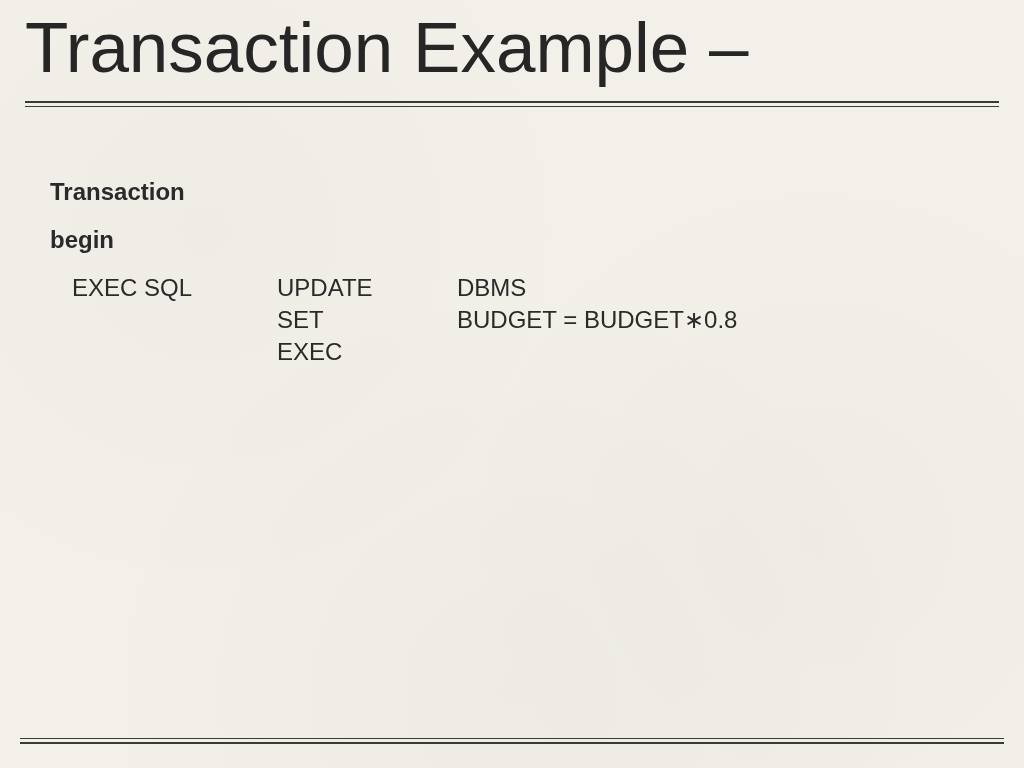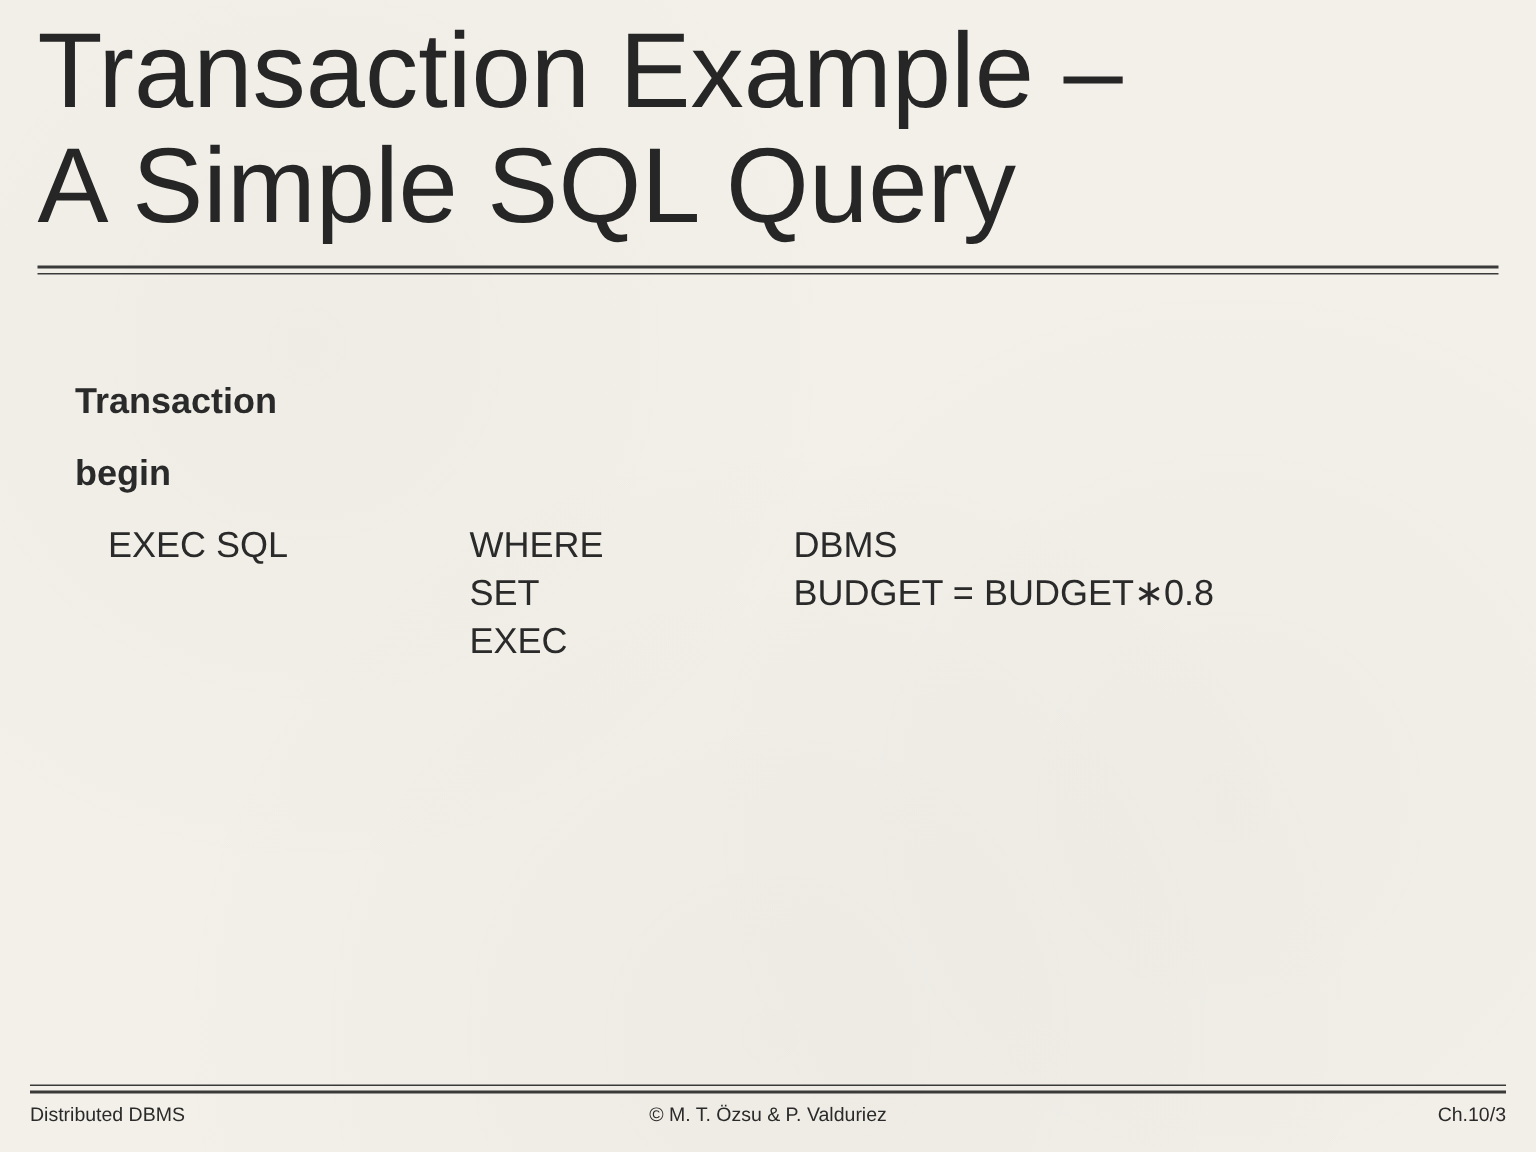--- a/index.html
+++ b/index.html
@@ -51,21 +51,20 @@
     justify-content: space-between;
   }
   .bold {
     font-weight: bold;
   }
   .sql-block {
     display: flex;
     padding-left: 22px;
     margin-top: 18px;
     margin-bottom: 26px;
-    gap: 36px;
   }
   .col {
     display: flex;
     flex-direction: column;
   }
   .col-exec   { width: 205px; }
   .col-kw     { width: 180px; }
   .col-args   { }
   .cell {
     height: 32px;
@@ -104,52 +103,46 @@
     position: relative;
     z-index: 1;
   }
 </style>
 </head>
 <body>
 
 <div class="title-block">
   <h1 class="title">
     <span>Transaction Example –</span><br>
-    <span>A Simple SQL Query</span>
   </h1>
   <hr class="rule">
 </div>
 
 <div class="content">
 
   <div class="row">
     <span class="bold">Transaction</span>
     <span>&nbsp;&nbsp;&nbsp;</span>
   </div>
 
   <div class="row bold">begin</div>
 
   <div class="sql-block">
     <div class="col col-exec">
       <div class="cell">EXEC SQL</div>
     </div>
     <div class="col col-kw">
-      <div class="cell">WHERE</div>
+      <div class="cell">UPDATE</div>
       <div class="cell">SET</div>
       <div class="cell">EXEC</div>
     </div>
     <div class="col col-args">
       <div class="cell">DBMS</div>
       <div class="cell">BUDGET = BUDGET∗​0.8</div>
     </div>
   </div>
 
 
 </div>
 
 <div class="footer">
   <hr class="footer-rule">
-  <div class="footer-line">
-    <span class="footer-left">Distributed DBMS</span>
-    <span class="footer-center">© M. T. Özsu &amp; P. Valduriez</span>
-    <span class="footer-right">Ch.10/3</span>
-  </div>
 </div>
 
 </body></html>

